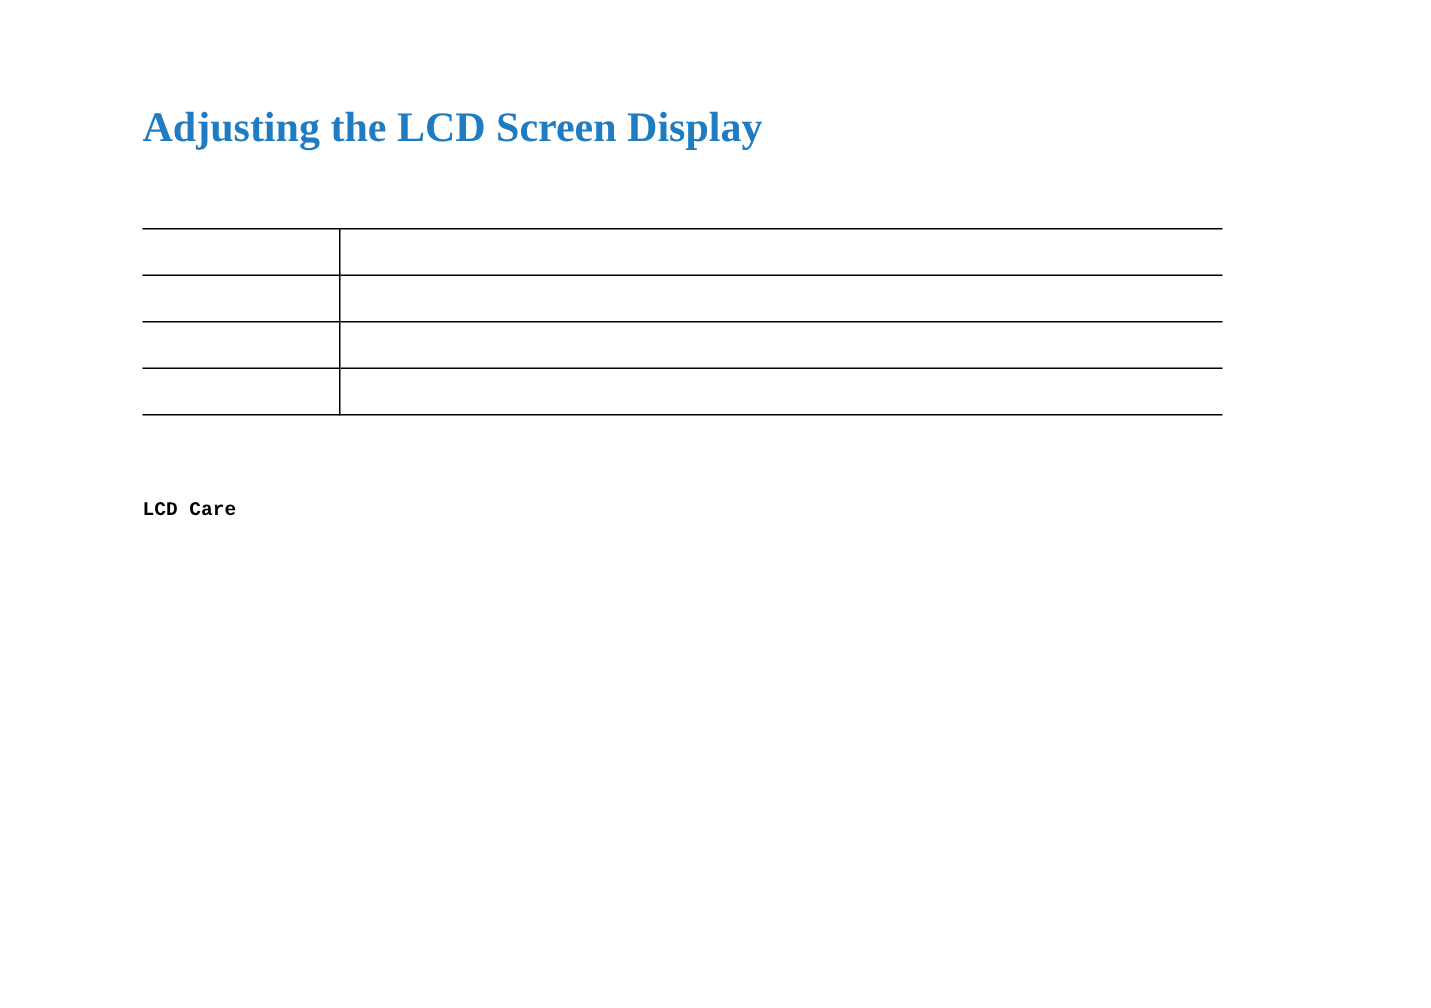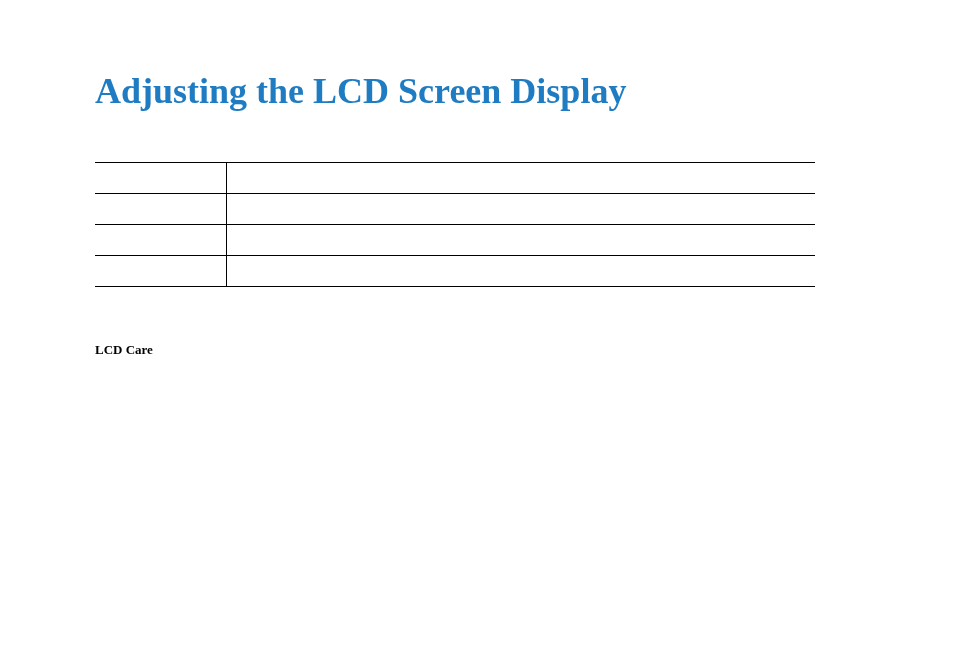--- a/index.html
+++ b/index.html
@@ -9,21 +9,21 @@
     height: 672px;
     background: #ffffff;
     font-family: "Times New Roman", Times, serif;
     color: #000;
     position: relative;
   }
   .page {
     padding: 70px 80px 0 95px;
   }
   .title {
-    font-size: 36px;
+    font-size: 28px;
     font-weight: bold;
     color: #1f7cc2;
     margin: 0 0 50px 0;
   }
   .tbl {
     border-collapse: collapse;
     width: 720px;
     margin-bottom: 55px;
   }
   .tbl td {
@@ -32,21 +32,21 @@
     height: 28px;
   }
   .tbl td.left {
     width: 130px;
     border-right: 1px solid #000;
   }
   .tbl td.right {
     width: 590px;
   }
   .subhead {
-    font-family: Liberation Serif, serif;
+    font-family: Liberation Mono, monospace;
     font-size: 13px;
     font-weight: bold;
   }
 </style>
 </head>
 <body>
 
 <div class="page">
   <h1 class="title">Adjusting the LCD Screen Display</h1>
 

